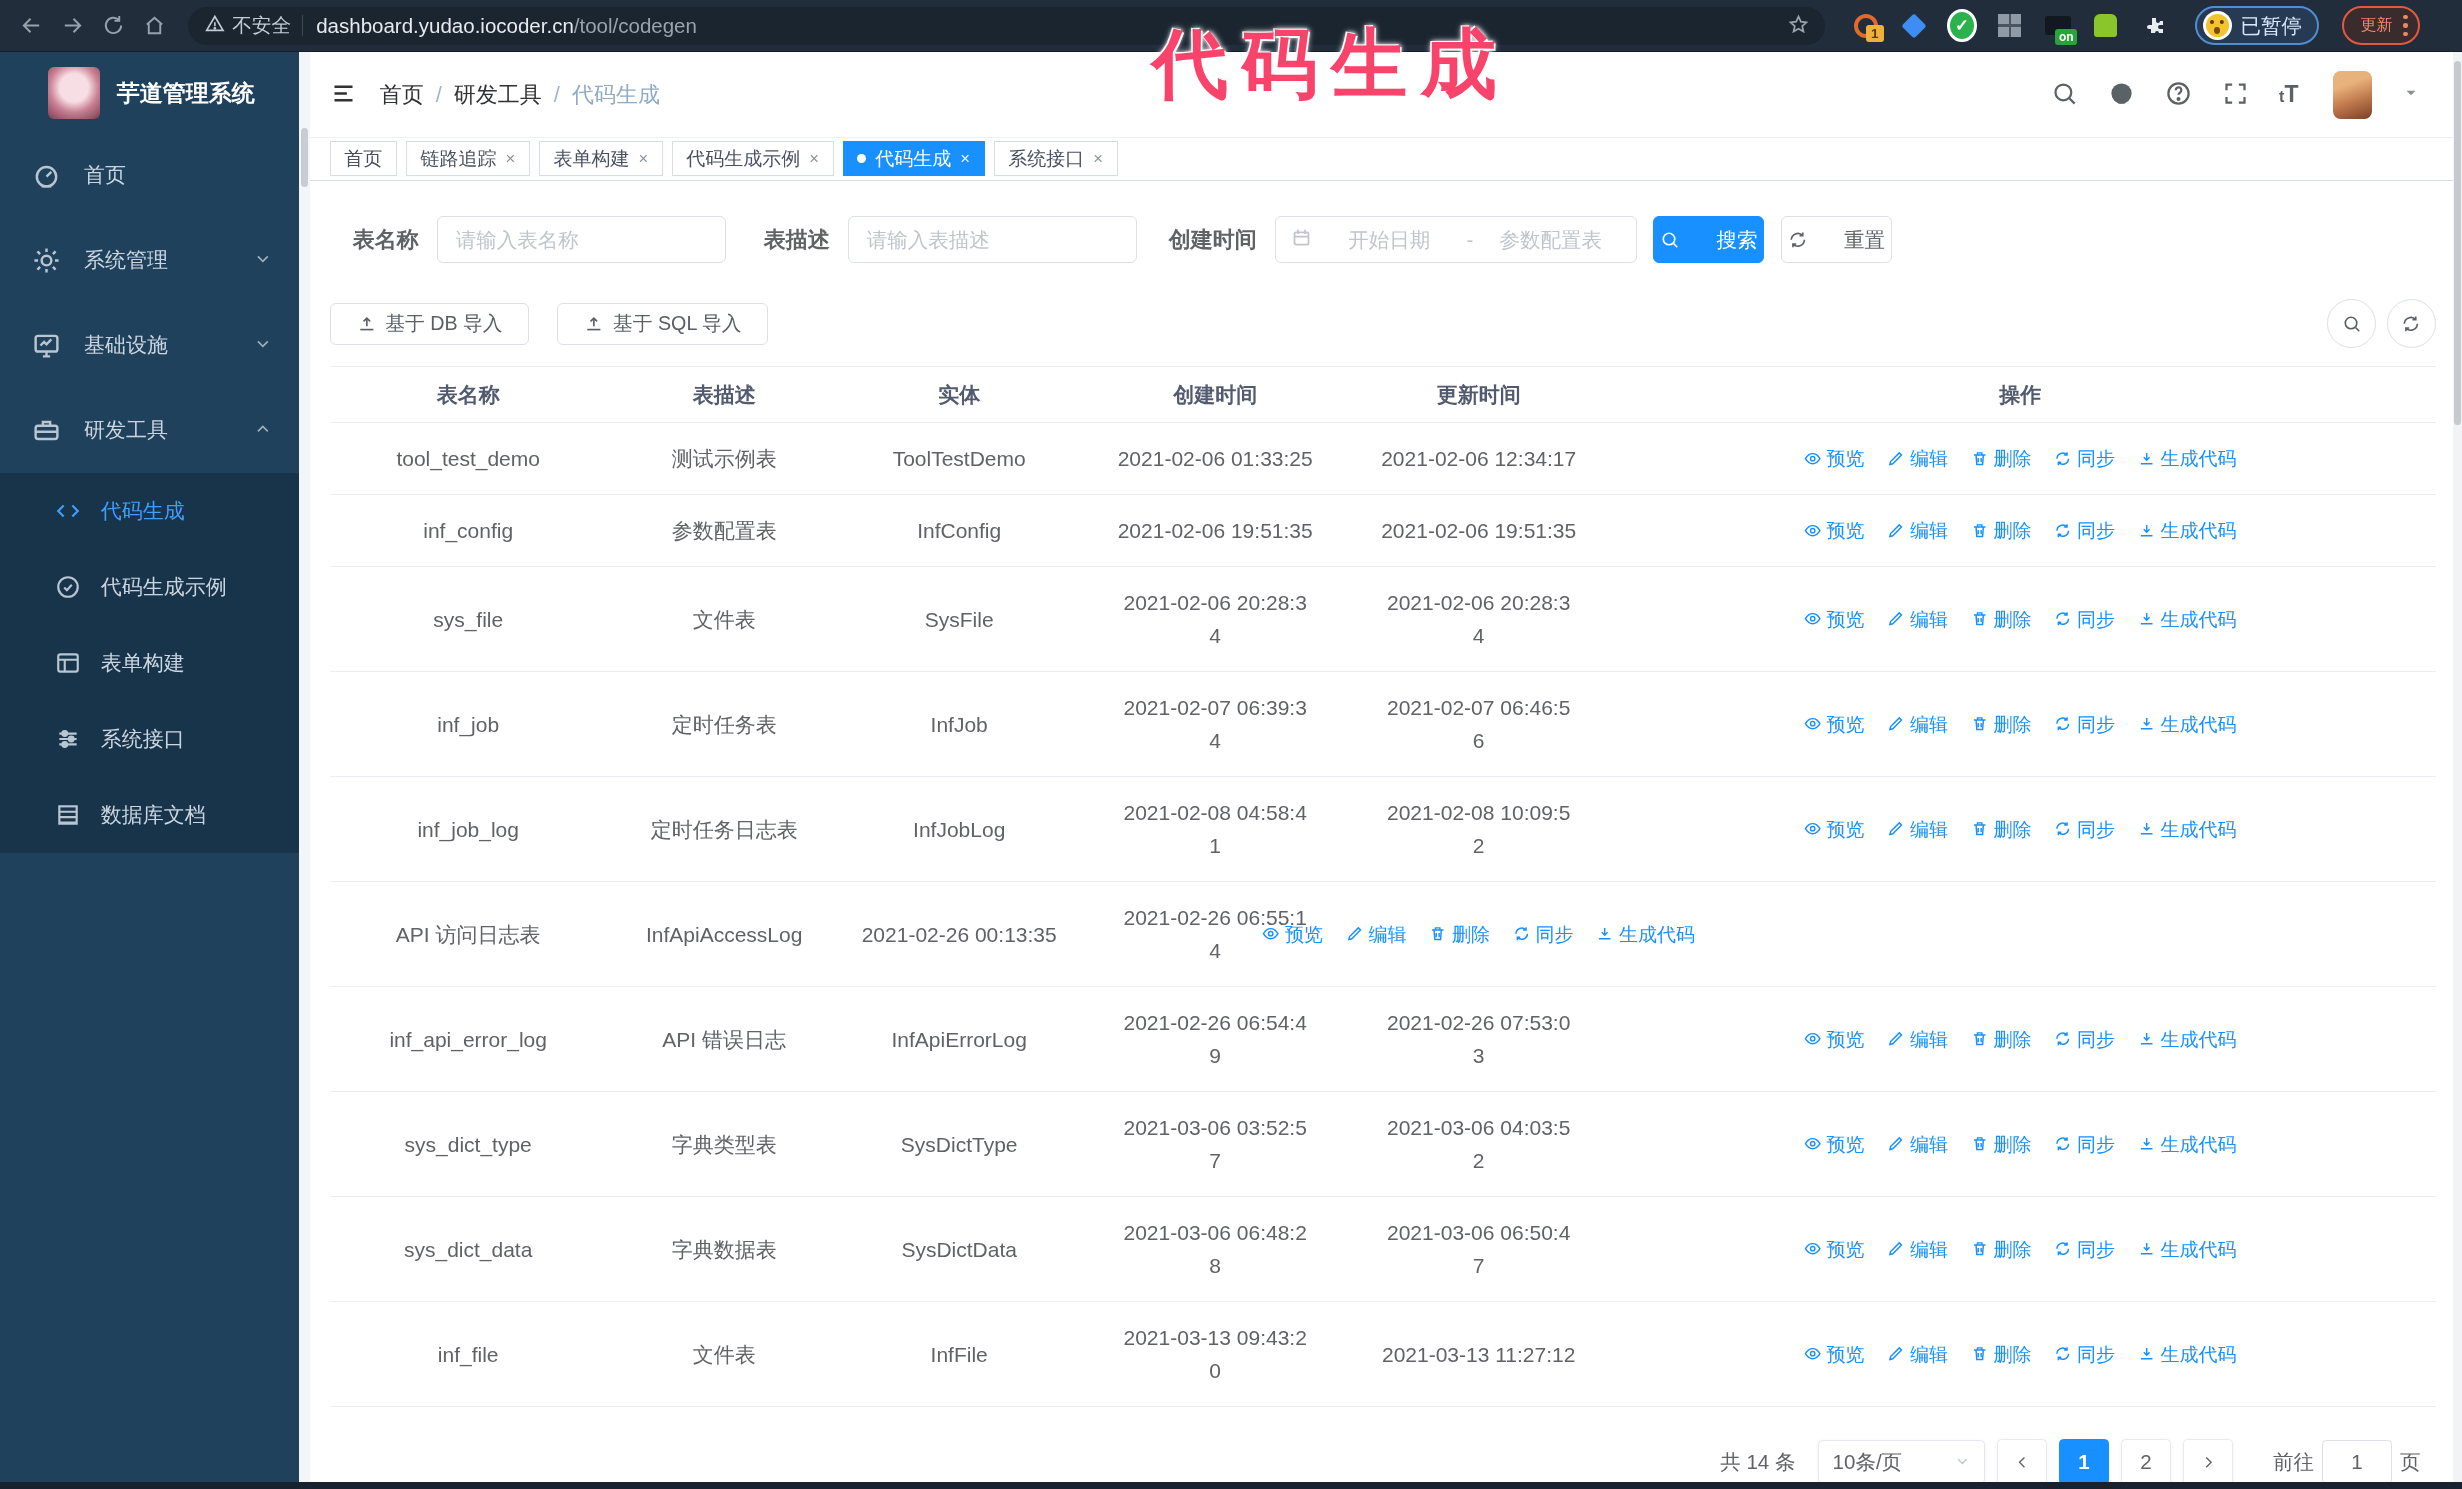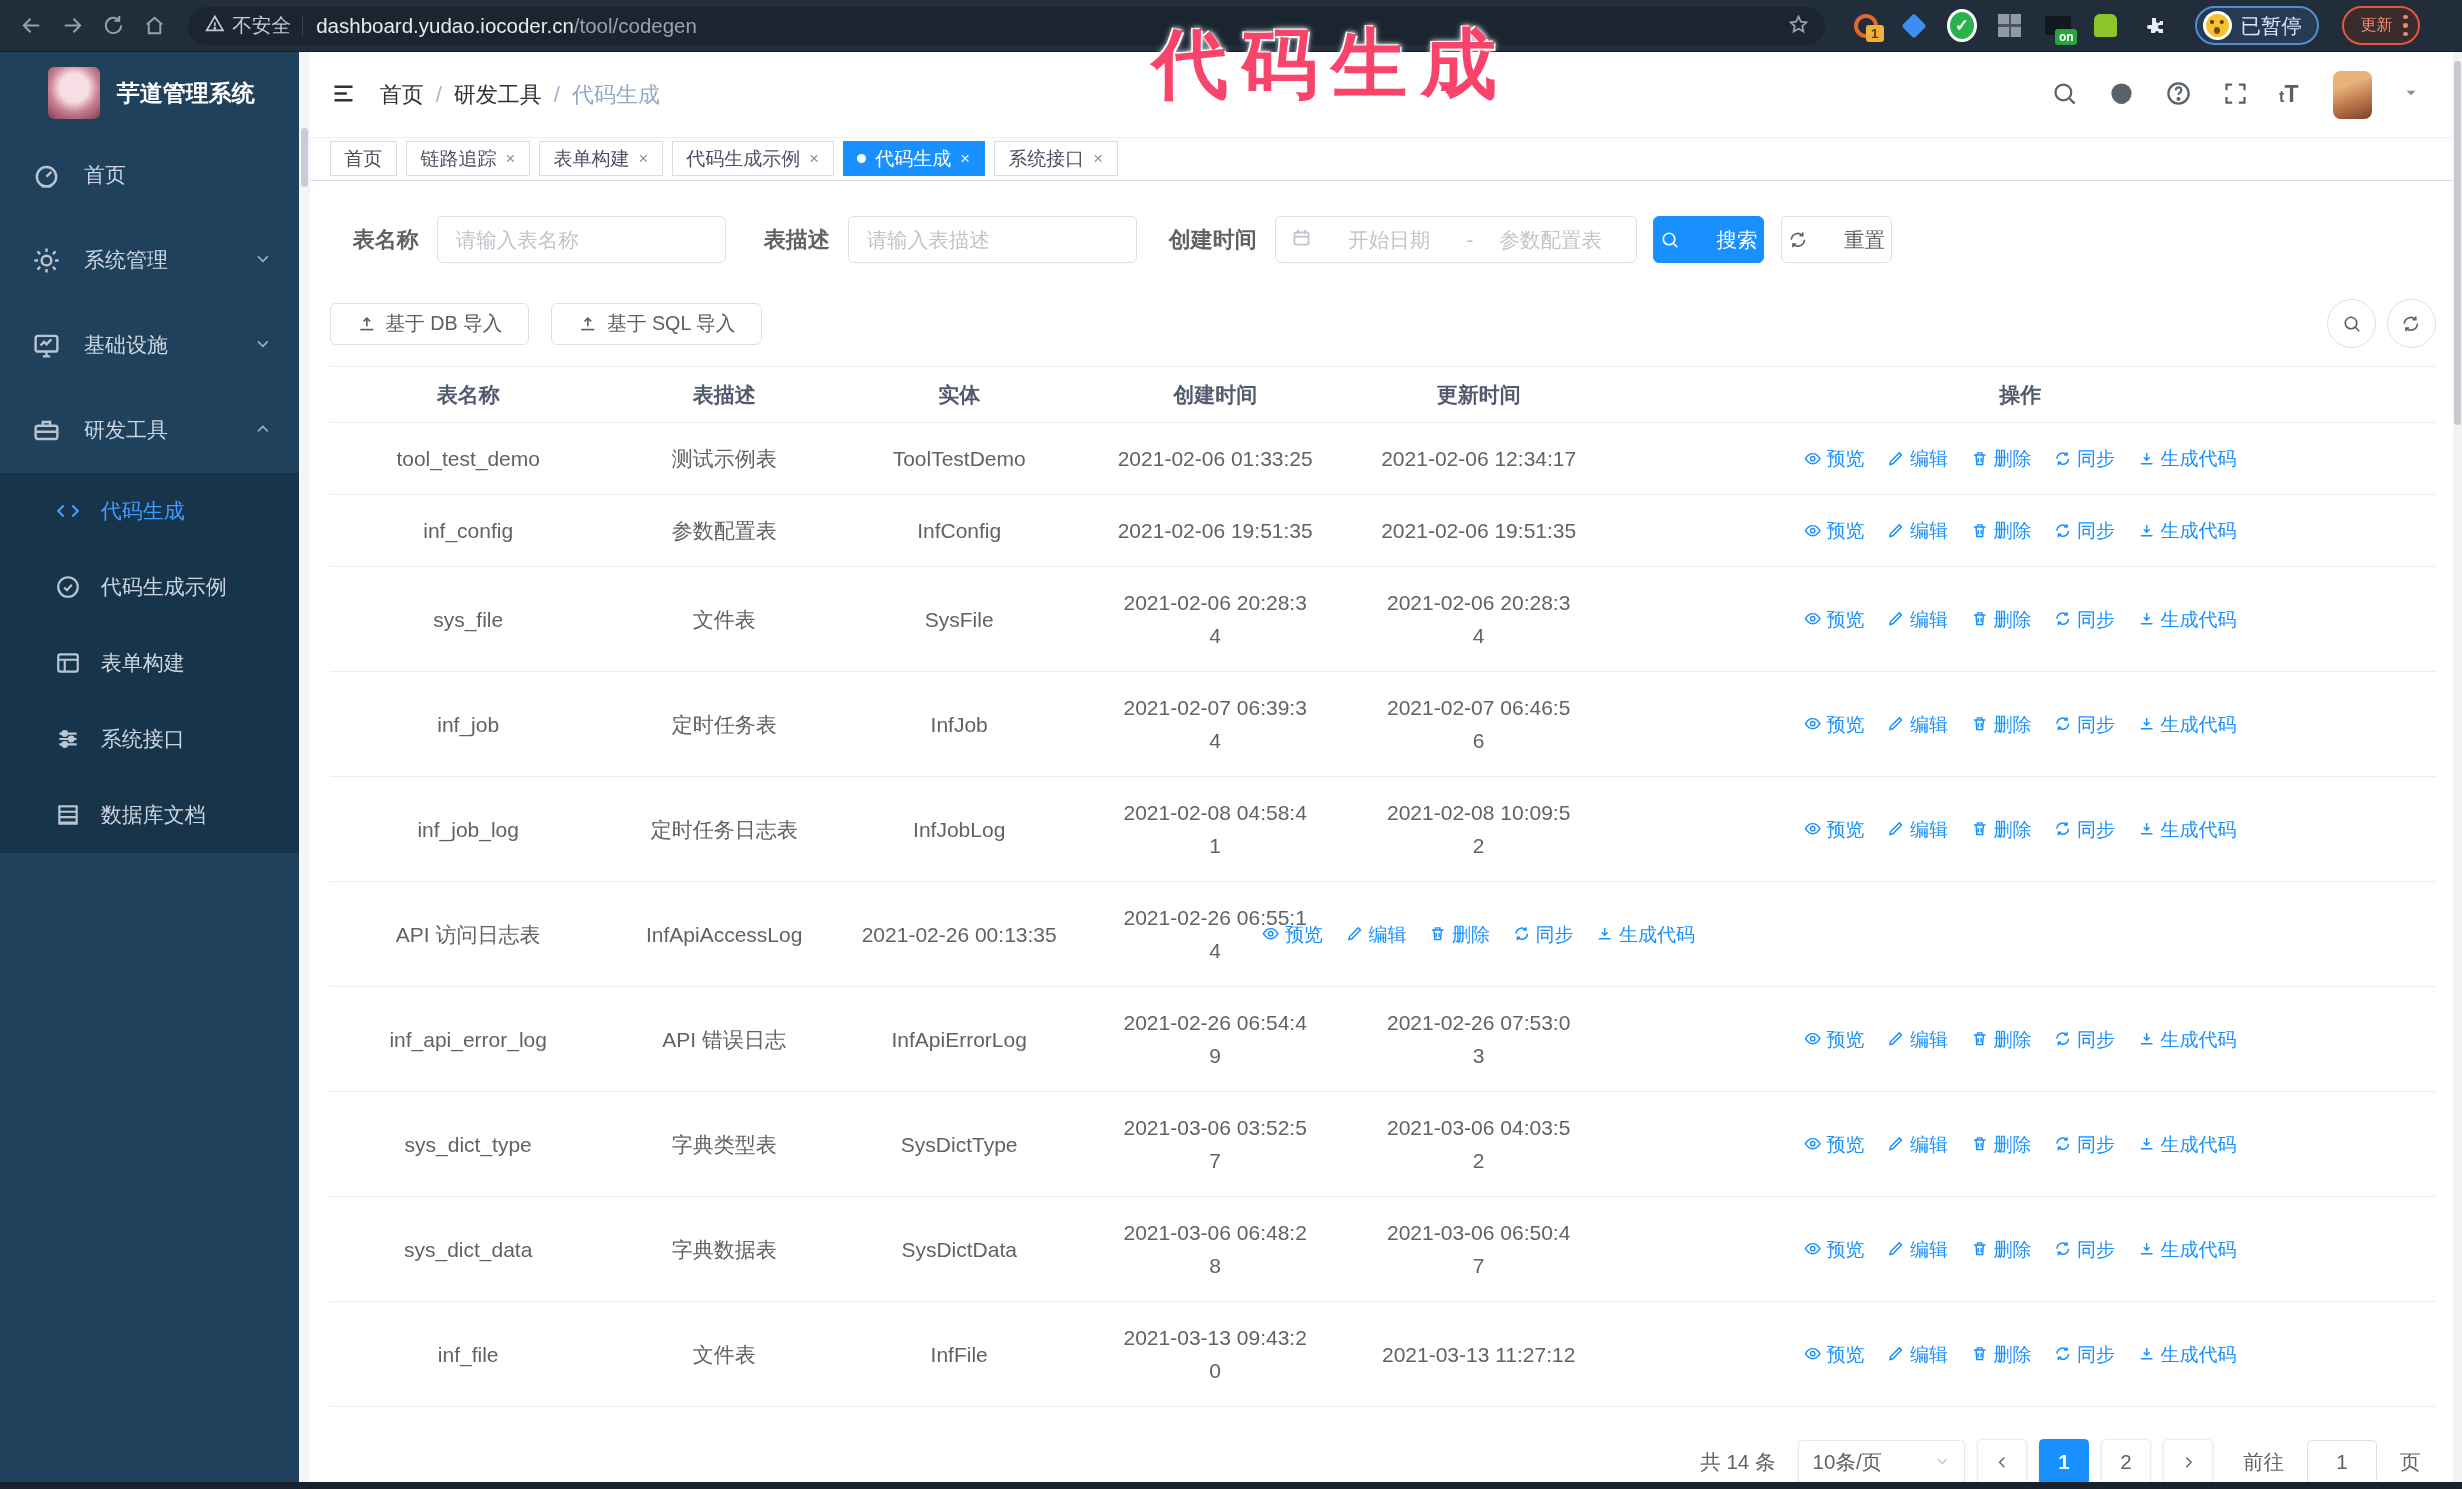--- a/index.html
+++ b/index.html
@@ -124,21 +124,21 @@
   .daterange .dph{flex:1;text-align:center;}
   .btn{height:47px;border-radius:6px;display:inline-flex;align-items:center;justify-content:space-between;
        font-size:20.5px;gap:9px;box-sizing:border-box;cursor:pointer;border:0.8px solid #dcdfe6;background:#fff;color:#606266;}
   .btn svg{width:19.7px;height:19.7px;}
   .btn.primary{background:#1890ff;border-color:#1890ff;color:#fff;}
   .btn-search{width:111px;margin-left:16.7px;}
   .btn-reset{width:111px;margin-left:16.7px;}
 
   
   .toolbar-row{display:flex;align-items:center;margin-top:36px;}
-  .btn-import{height:42px;font-size:19.7px;padding:0 26px;margin-right:22px;color:#5a6066;}
+  .btn-import{height:42px;font-size:19.7px;padding:0 26px;margin-right:28px;color:#5a6066;}
   .toolbar-row .spacer{flex:1;}
   .round-btn{width:47px;height:47px;border-radius:50%;border:0.8px solid #dcdfe6;background:#fff;color:#5a6066;
              display:flex;align-items:center;justify-content:center;margin-left:10.6px;cursor:pointer;}
   .round-btn svg{width:19.7px;height:19.7px;}
 
   
   .table{margin-top:18px;border-top:0.8px solid #ebeef5;}
   .t-head,.t-row{display:grid;grid-template-columns:277px 235px 235px 277px 250px 833px;align-items:center;}
   .t-head{border-bottom:0.8px solid #ebeef5;}
   .t-head div{font-size:21px;font-weight:bold;color:#515a6e;text-align:center;padding:13.6px 0;}
@@ -155,21 +155,21 @@
   .pg-total{margin-right:10.6px;}
   .pg-size{width:167px;height:44px;border:0.8px solid #e4e7ed;border-radius:4.5px;display:flex;align-items:center;
            justify-content:space-between;padding:0 13.6px;box-sizing:border-box;color:#606266;cursor:pointer;
            box-shadow:0 1.5px 4.5px rgba(0,0,0,.06);}
   .pg-size .caret svg{width:16.7px;height:16.7px;color:#c0c4cc;}
   .pg-btn{min-width:48px;height:44px;border:0.8px solid #e8eaef;border-radius:4.5px;background:#fff;
           display:flex;align-items:center;justify-content:center;font-size:20.5px;color:#606266;cursor:pointer;
           box-shadow:0 1.5px 4.5px rgba(0,0,0,.06);}
   .pg-btn.active{background:#1890ff;border-color:#1890ff;color:#fff;font-weight:bold;}
   .pg-btn svg{width:16.7px;height:16.7px;}
-  .pg-goto{display:flex;align-items:center;gap:23px;margin-left:18px;}
+  .pg-goto{display:flex;align-items:center;gap:8px;margin-left:28px;}
   .pg-input{width:70px;height:44px;border:0.8px solid #dcdfe6;border-radius:4.5px;text-align:center;font-size:20.5px;
             color:#606266;outline:none;box-sizing:border-box;font-family:"Liberation Sans",sans-serif;}
 
   .bottom-edge{position:absolute;left:0;bottom:0;width:2462px;height:7.6px;background:#17222e;z-index:7;}
 </style>
 </head>
 <body>
 
 <div class="stage">
 

